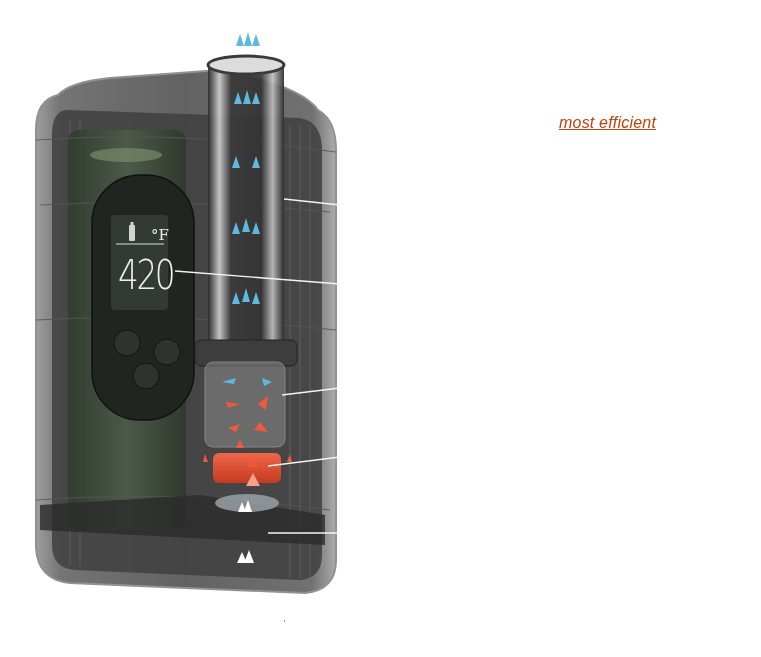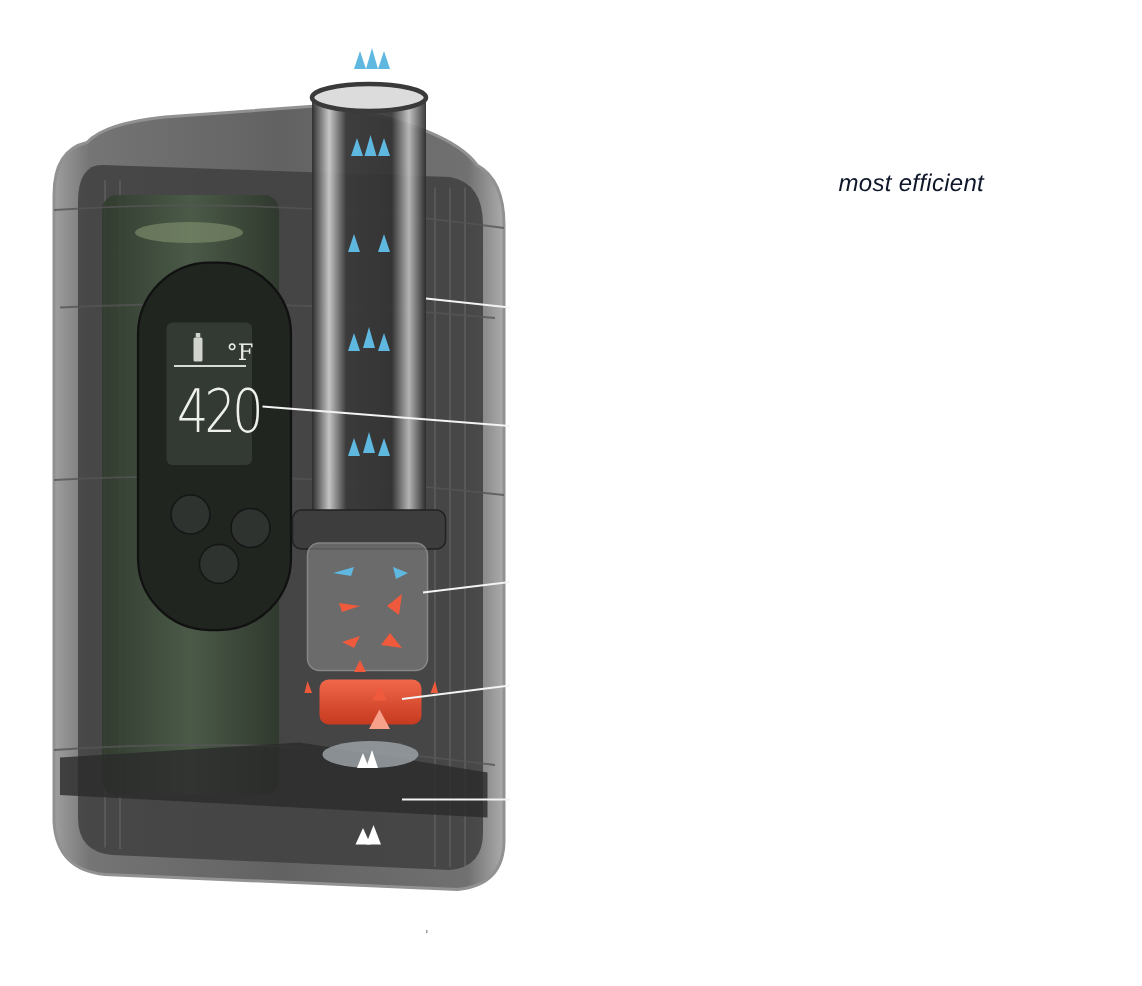--- a/index.html
+++ b/index.html
@@ -132,15 +132,15 @@
       <line x1="284" y1="199" x2="340" y2="205"></line>
       <line x1="175" y1="271" x2="340" y2="284"></line>
       <line x1="282" y1="395" x2="340" y2="388"></line>
       <line x1="268" y1="466" x2="340" y2="457"></line>
       <line x1="268" y1="533" x2="340" y2="533"></line>
     </g>
   </svg>
 
   <div class="lcd-unit">°F</div>
   <div class="lcd-temp">420</div>
-  <div class="tagline" style="color: #0f172a;">most efficient</div>
+  <div class="tagline" style="color: #c2410c; text-decoration: underline;">most efficient</div>
   <div class="dot"></div>
 </div>
 
 </body></html>

